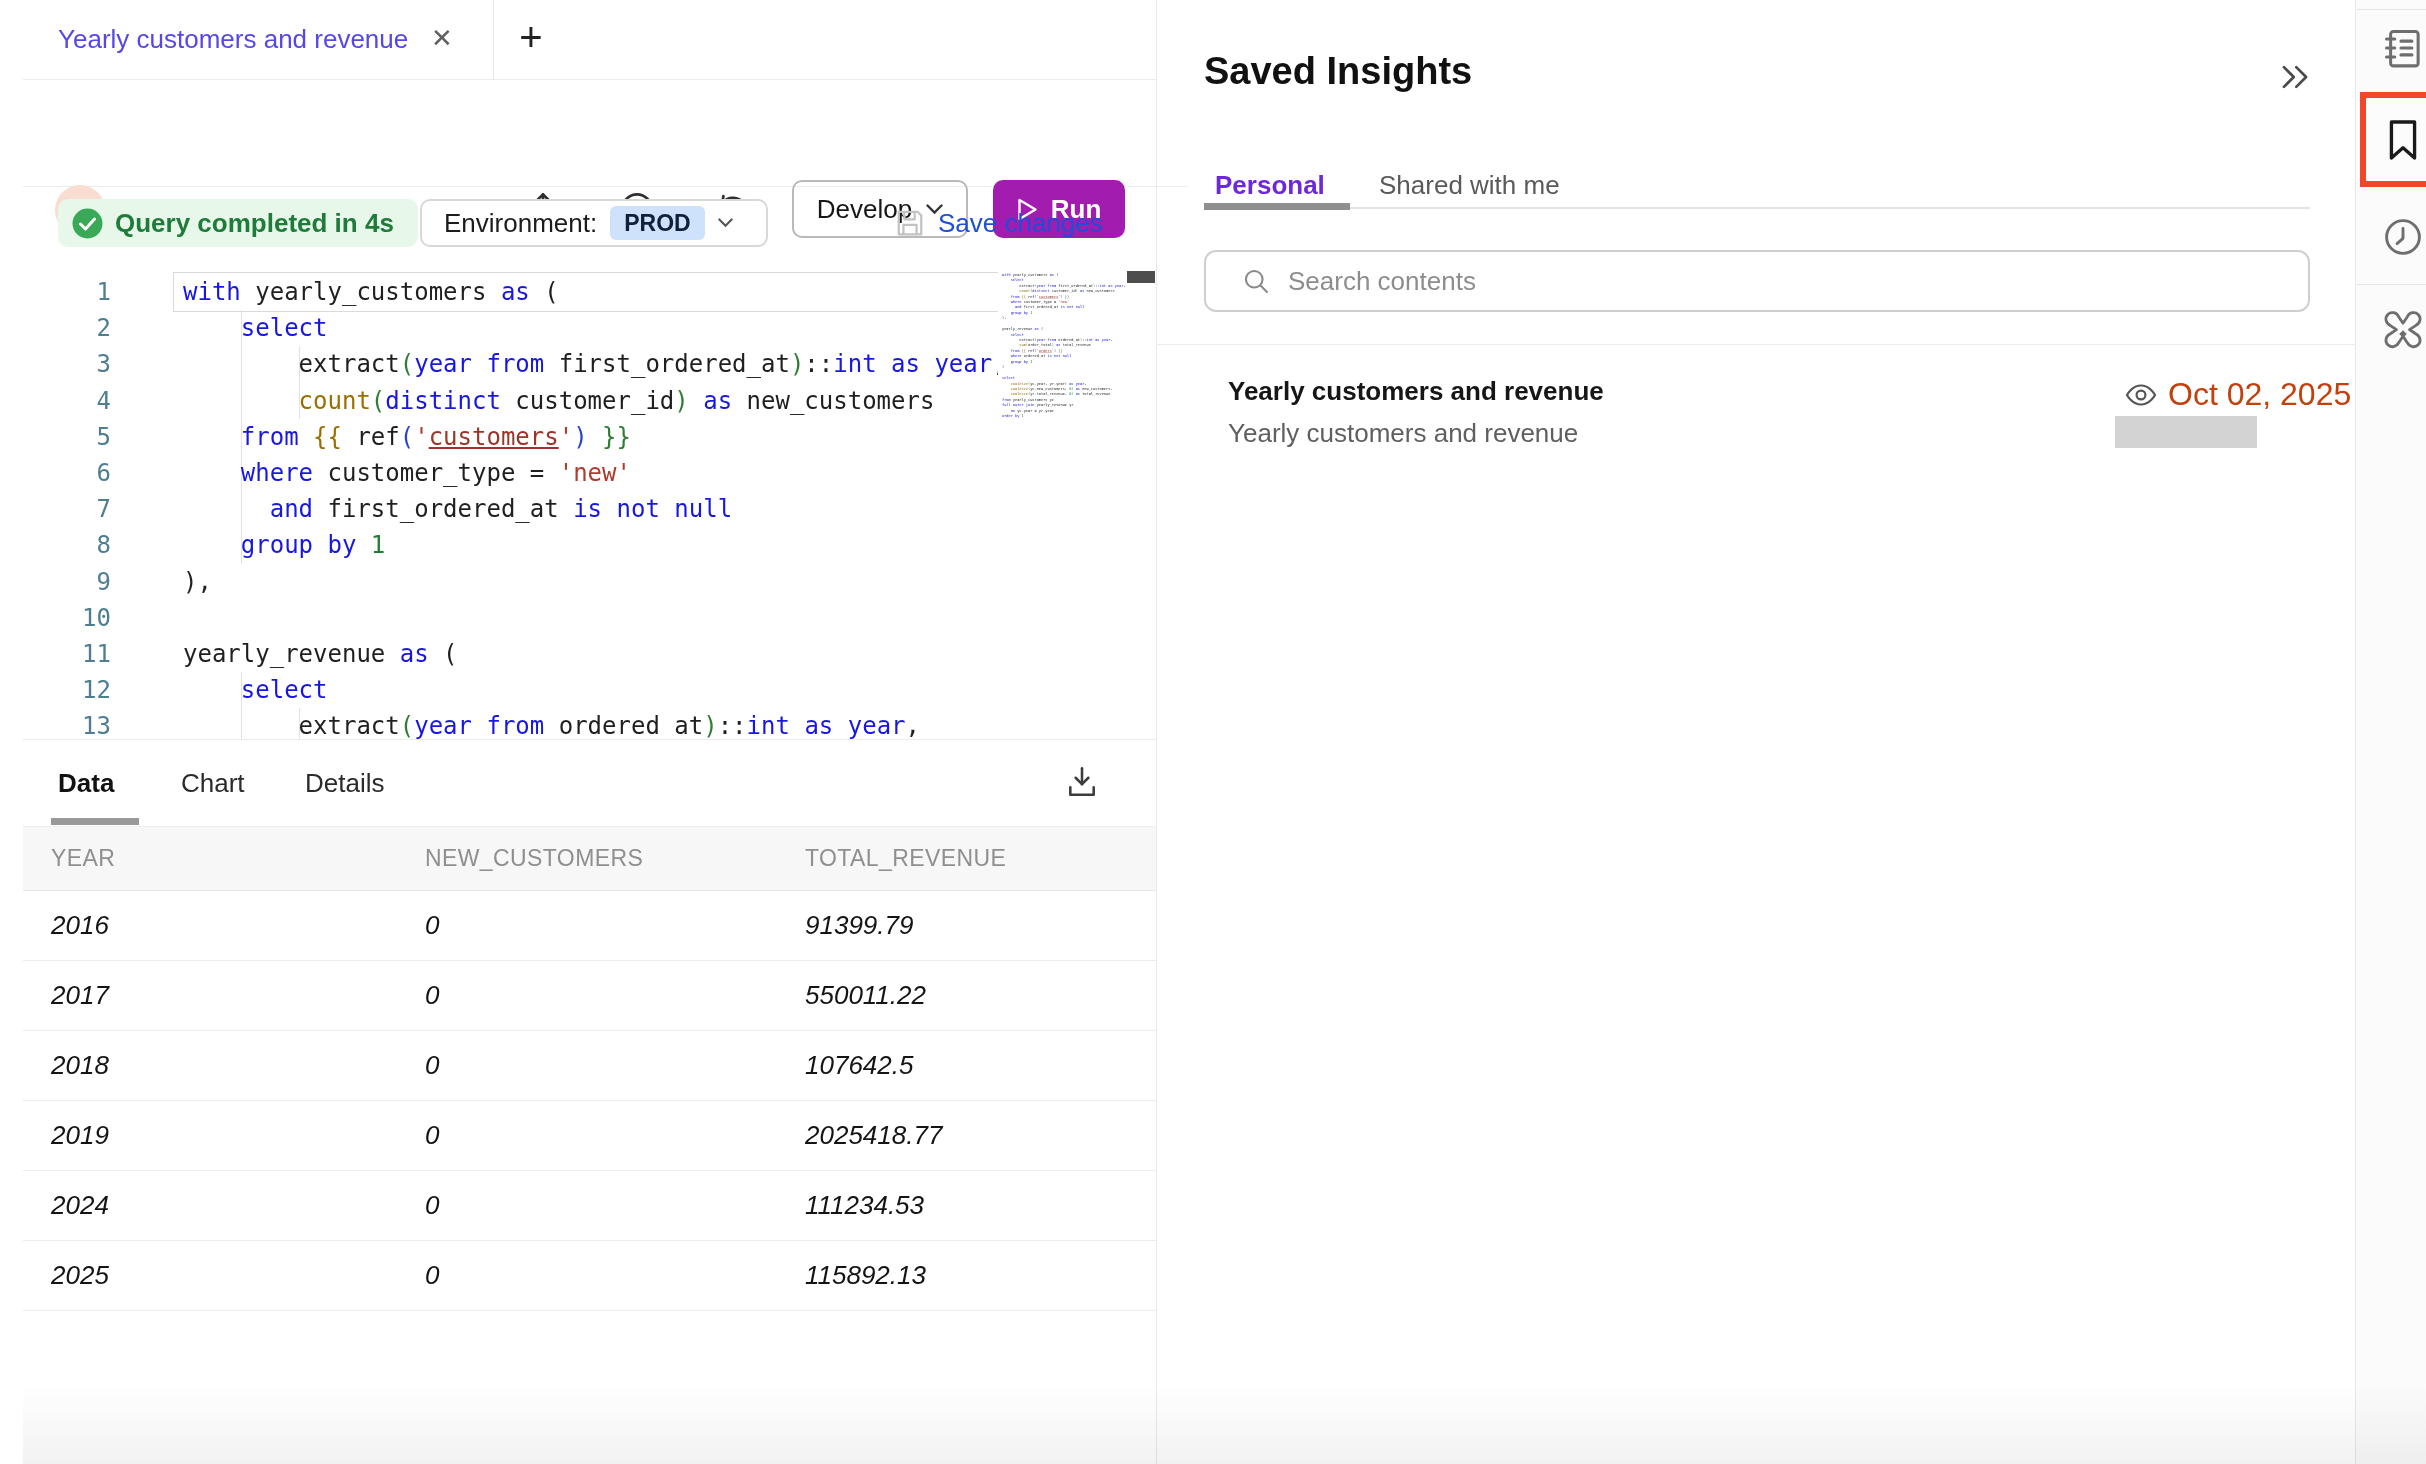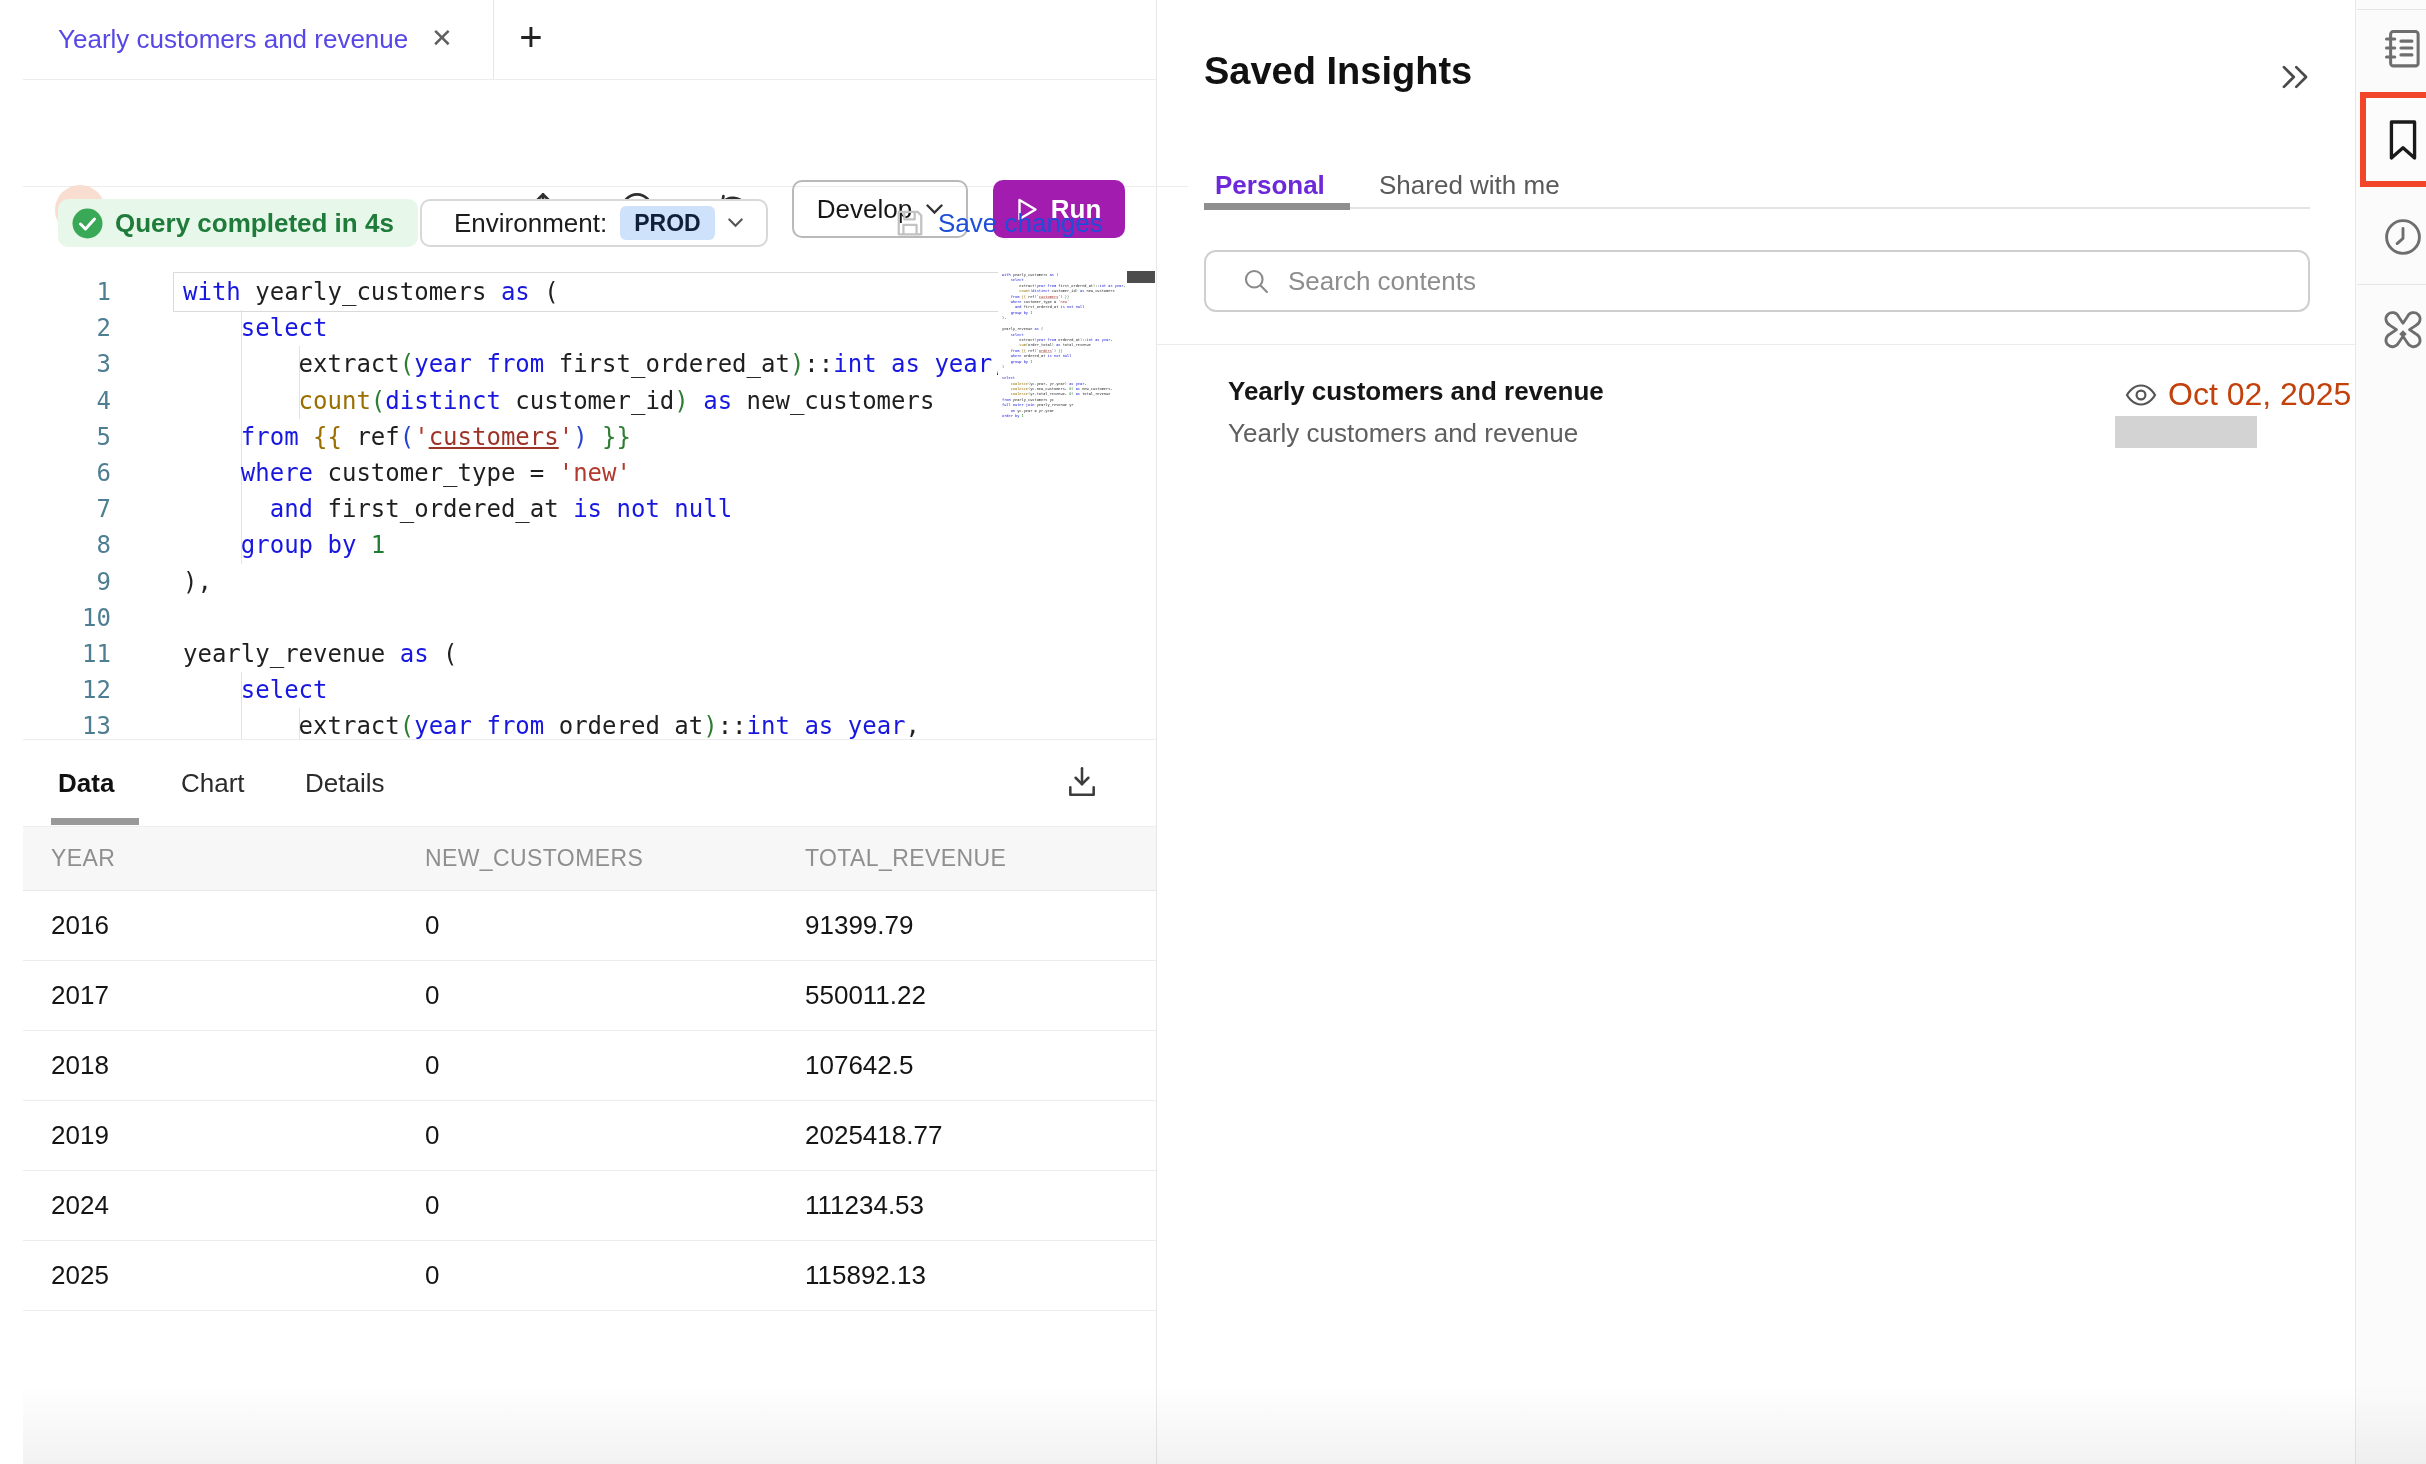--- a/index.html
+++ b/index.html
@@ -29,21 +29,21 @@
   .develop-btn span{font-size:26px;font-weight:500;color:#161616;}
   .run-btn{left:970px;top:101px;width:132px;height:58px;background:#a21caf;border-radius:10px;
            display:flex;align-items:center;justify-content:center;gap:13px;}
   .run-btn span{font-size:26px;font-weight:600;color:#fff;}
 
   
   .status-pill{left:35px;top:199px;height:48px;border-radius:10px;background:#e7f7ea;
                display:flex;align-items:center;gap:12px;padding:0 24px 0 14px;}
   .status-pill span{font-size:26px;font-weight:600;color:#1e7b3a;}
   .env-box{left:397px;top:199px;width:348px;height:48px;background:#fff;border:2px solid #d8d8d8;border-radius:10px;
-           display:flex;align-items:center;gap:13px;padding:0 18px 0 32px;box-sizing:border-box;}
+           display:flex;align-items:center;gap:13px;padding:0 18px 0 22px;box-sizing:border-box;}
   .env-label{font-size:26px;color:#1c1c1c;}
   .env-pill{background:#cfe2fc;border-radius:6px;height:34px;line-height:34px;padding:0 14px;font-size:23px;font-weight:600;color:#11203a;}
   .save-changes{left:872px;top:199px;height:48px;display:flex;align-items:center;gap:13px;}
   .save-changes span{font-size:26px;font-weight:500;color:#1d4ed8;}
 
   
   #editor{left:0;top:262px;width:1133px;height:477px;border-bottom:1px solid #ececec;overflow:hidden;}
   #active-line{position:absolute;left:150px;top:10px;width:950px;height:38px;border:1px solid #dadada;}
   #gutter{position:absolute;left:0;top:12px;width:88px;text-align:right;
           font-family:"DejaVu Sans Mono",monospace;font-size:24px;line-height:36.2px;color:#4e7e91;}
@@ -61,21 +61,21 @@
 
   
   #results-tabs{left:0;top:740px;width:1133px;height:86px;}
   .rtab{position:absolute;top:0;height:86px;line-height:86px;font-size:26px;color:#2b2b2b;}
   .rtab.active{font-weight:700;color:#111;}
   #rtab-underline{left:28px;top:818px;width:88px;height:7px;background:#999;}
   .dl-icon{left:1042px;top:765px;width:34px;height:34px;}
   #table-header{left:0;top:826px;width:1133px;height:65px;background:#f7f7f7;border-top:1px solid #efefef;border-bottom:1px solid #e8e8e8;box-sizing:border-box;}
   .hcell{position:absolute;top:0;height:63px;line-height:63px;font-size:23px;font-weight:500;color:#8f8f8f;letter-spacing:.4px;}
   #table-body{left:0;top:891px;width:1133px;}
-  .trow{position:relative;width:1133px;height:70px;border-bottom:1px solid #ececec;box-sizing:border-box;}
+  .trow{position:relative;width:1133px;height:70px;border-bottom:1px solid #ececec;box-sizing:border-box;font-style:italic;}
   .tcell{position:absolute;top:0;height:69px;line-height:69px;font-size:26px;color:#141414;}
   .c0{left:28px}.c1{left:402px}.c2{left:782px}
 
   
   #right-panel{left:1134px;top:0;width:1198px;height:1464px;}
   .panel-title{left:47px;top:50px;font-size:38px;font-weight:600;color:#111;}
   .collapse-icon{left:1122px;top:62px;width:32px;height:30px;}
   .ptab{position:absolute;top:168px;height:34px;line-height:34px;font-size:26px;}
   .ptab.active{font-weight:600;color:#6d28d9;}
   .ptab.idle{color:#5a5a5a;}

